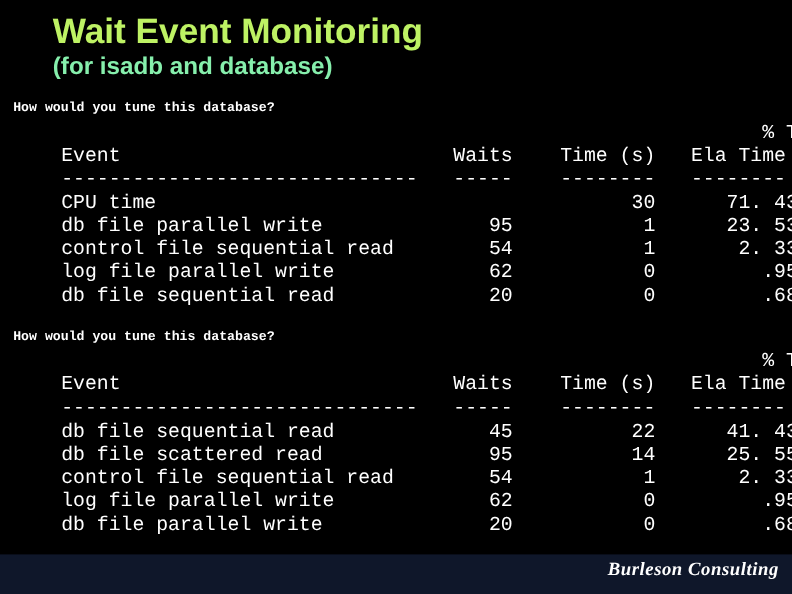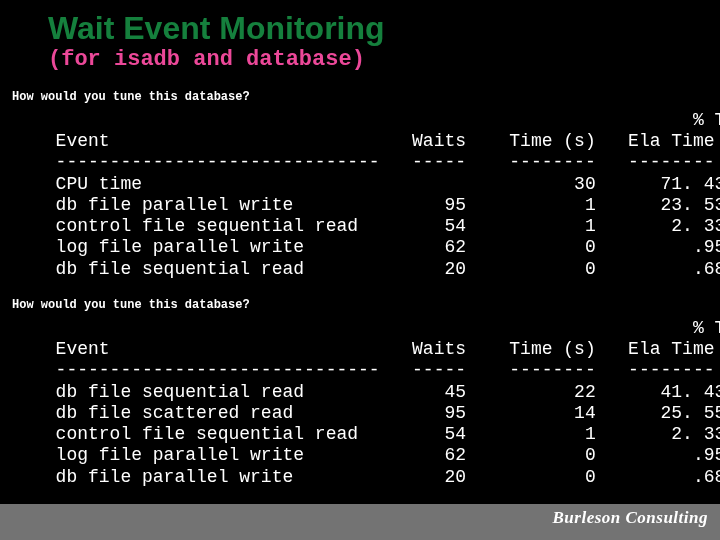--- a/index.html
+++ b/index.html
@@ -9,28 +9,27 @@
     background: #000;
     color: #fff;
     font-family: Arial, Helvetica, sans-serif;
     overflow: hidden;
     position: relative;
   }
   .title {
     font-size: 32px;
     font-weight: bold;
     padding: 10px 0 0 48px;
-    color: #15803d;
+    color: #bef264;
   }
   .subtitle {
     font-size: 22px;
     font-weight: bold;
     padding: 0 0 0 48px;
-    color: #ec4899;
-    font-family: Liberation Mono, monospace;
+    color: #86efac;
   }
   .qline {
     font-family: "Courier New", Courier, monospace;
     font-size: 12px;
     font-weight: bold;
     padding: 18px 0 6px 12px;
     white-space: pre;
   }
   .pre {
     font-family: "Courier New", Courier, monospace;
@@ -38,21 +37,21 @@
     line-height: 1.18;
     white-space: pre;
     padding-left: 34px;
   }
   .footer {
     position: absolute;
     left: 0;
     bottom: 0;
     width: 100%;
     height: 36px;
-    background: #737373;
+    background: #0f172a;
   }
   .footer-inner {
     position: absolute;
     right: 12px;
     top: 4px;
     color: #fff;
     font-family: Georgia, "Times New Roman", serif;
     font-style: italic;
     font-weight: bold;
     font-size: 17px;

